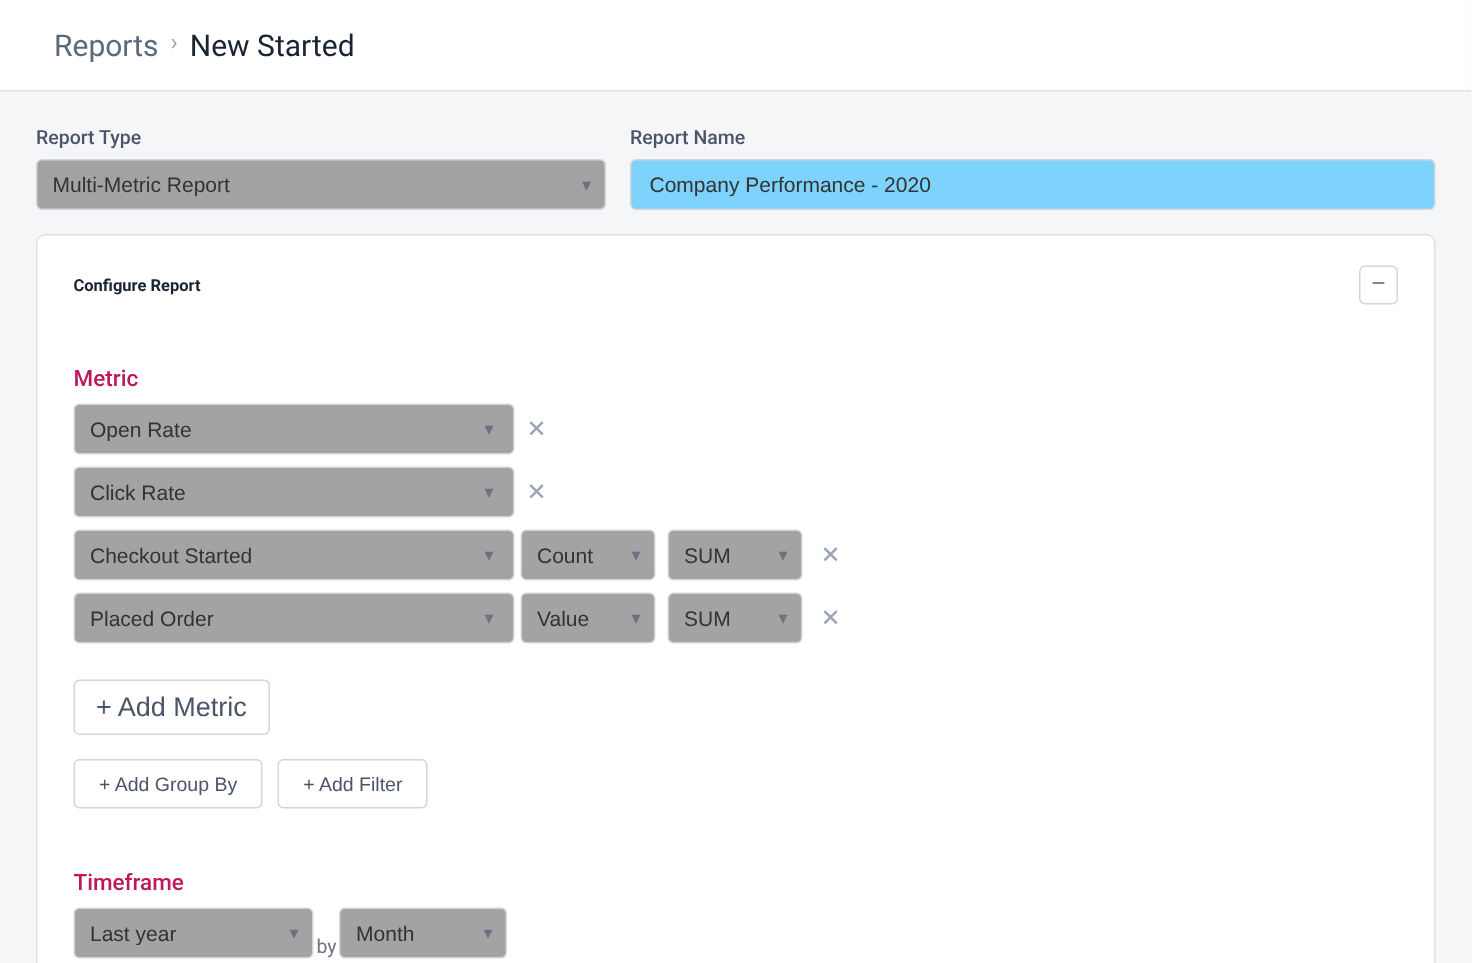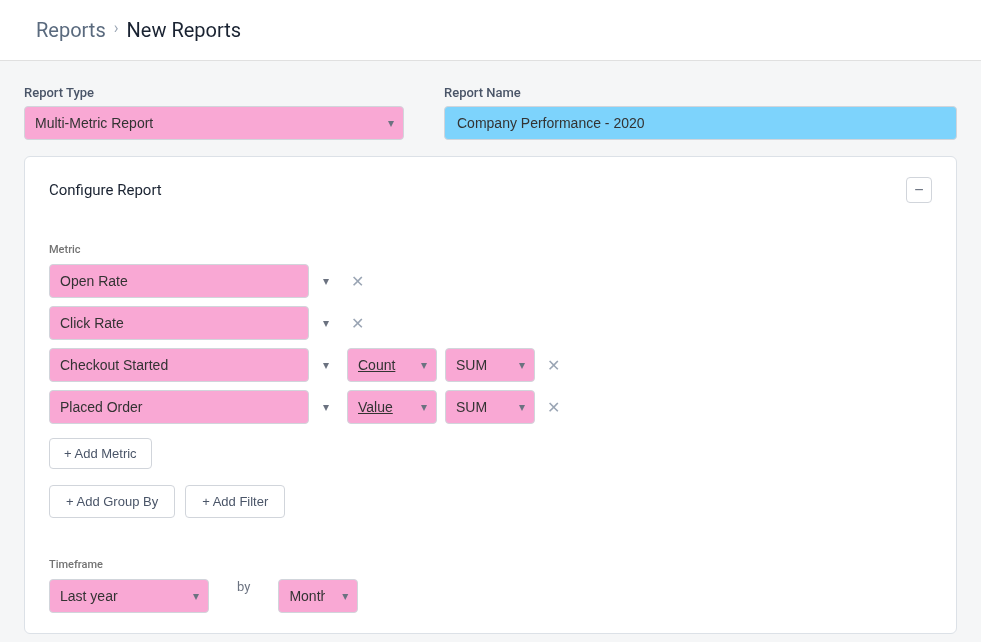--- a/index.html
+++ b/index.html
@@ -28,21 +28,21 @@
     .breadcrumb-current {
       color: #1a2332;
       font-size: 20px;
       font-weight: 400;
     }
     .page-content {
       padding: 24px;
     }
     .form-row {
       display: flex;
-      gap: 40px;
+      gap: 16px;
       margin-bottom: 16px;
     }
     .form-group {
       display: flex;
       flex-direction: column;
       gap: 6px;
     }
     .form-group.report-type {
       width: 380px;
     }
@@ -54,21 +54,21 @@
       font-weight: 500;
       color: #4a5568;
     }
     .select-wrapper {
       position: relative;
       display: inline-block;
     }
     .select-wrapper select {
       appearance: none;
       -webkit-appearance: none;
-      background: #f9a8d4;
+      background: #a3a3a3;
       border: 1px solid #d1d5db;
       border-radius: 4px;
       padding: 8px 32px 8px 10px;
       font-size: 14px;
       color: #333;
       cursor: pointer;
       width: 100%;
     }
     .select-wrapper::after {
       content: '▾';
@@ -95,82 +95,81 @@
       border-radius: 6px;
       padding: 20px 24px;
     }
     .card-header {
       display: flex;
       justify-content: space-between;
       align-items: center;
       margin-bottom: 16px;
     }
     .card-title {
-      font-size: 15px;
-      font-weight: 400;
+      font-size: 11px;
+      font-weight: 700;
       color: #1a2332;
     }
     .collapse-btn {
       background: none;
       border: 1px solid #d1d5db;
       border-radius: 4px;
       width: 26px;
       height: 26px;
       display: flex;
       align-items: center;
       justify-content: center;
       cursor: pointer;
       color: #6b7280;
       font-size: 16px;
     }
     .section-label {
-      font-size: 11px;
+      font-size: 15px;
       font-weight: 500;
-      color: #737373;
+      color: #be185d;
       margin-bottom: 8px;
       margin-top: 40px;
     }
     .metric-row {
       display: flex;
       align-items: center;
       gap: 8px;
       margin-bottom: 8px;
     }
     .metric-select {
       width: 290px;
     }
     .metric-select select {
-      width: 260px;
+      width: 294px;
     }
     .aggregate-select select {
       width: 90px;
-      text-decoration: underline;
     }
     .agg-select select {
       width: 90px;
     }
     .remove-btn {
       background: none;
       border: none;
       cursor: pointer;
       color: #9aa5b4;
       font-size: 16px;
       padding: 0 4px;
       display: flex;
       align-items: center;
     }
     .add-metric-btn {
       background: #fff;
       border: 1px solid #d1d5db;
       border-radius: 4px;
       padding: 7px 14px;
-      font-size: 13px;
+      font-size: 18px;
       color: #4a5568;
       cursor: pointer;
-      margin-top: 6px;
+      margin-top: 16px;
     }
     .button-row {
       display: flex;
       gap: 10px;
       margin-top: 16px;
     }
     .outline-btn {
       background: #fff;
       border: 1px solid #d1d5db;
       border-radius: 4px;
@@ -178,22 +177,22 @@
       font-size: 13px;
       color: #4a5568;
       cursor: pointer;
       text-align: right;
     }
     .timeframe-section {
       margin-top: 20px;
     }
     .timeframe-row {
       display: flex;
-      align-items: flex-start;
-      gap: 28px;
+      align-items: flex-end;
+      gap: 2px;
       margin-top: 8px;
     }
     .by-label {
       font-size: 13px;
       color: #6b7280;
     }
     .run-btn {
       background: #3b82f6;
       border: none;
       border-radius: 4px;
@@ -204,21 +203,21 @@
       cursor: pointer;
       margin-top: 20px;
     }
   </style>
 </head>
 <body>
 
 <div class="page-header">
   <span class="breadcrumb-reports">Reports</span>
   <span class="breadcrumb-chevron">›</span>
-  <span class="breadcrumb-current">New Reports</span>
+  <span class="breadcrumb-current">New Started</span>
 </div>
 
 <div class="page-content">
 
   <div class="form-row">
     <div class="form-group report-type">
       <label class="form-label">Report Type</label>
       <div class="select-wrapper">
         <select>
           <option>Multi-Metric Report</option>
@@ -333,21 +332,21 @@
           <select style="width: 160px;">
             <option>Last year</option>
             <option>Last 30 days</option>
             <option>Last 90 days</option>
             <option>This year</option>
             <option>Custom</option>
           </select>
         </div>
         <span class="by-label">by</span>
         <div class="select-wrapper">
-          <select style="width: 80px;">
+          <select style="width: 112px;">
             <option>Month</option>
             <option>Week</option>
             <option>Day</option>
             <option>Quarter</option>
             <option>Year</option>
           </select>
         </div>
       </div>
     </div>
 

